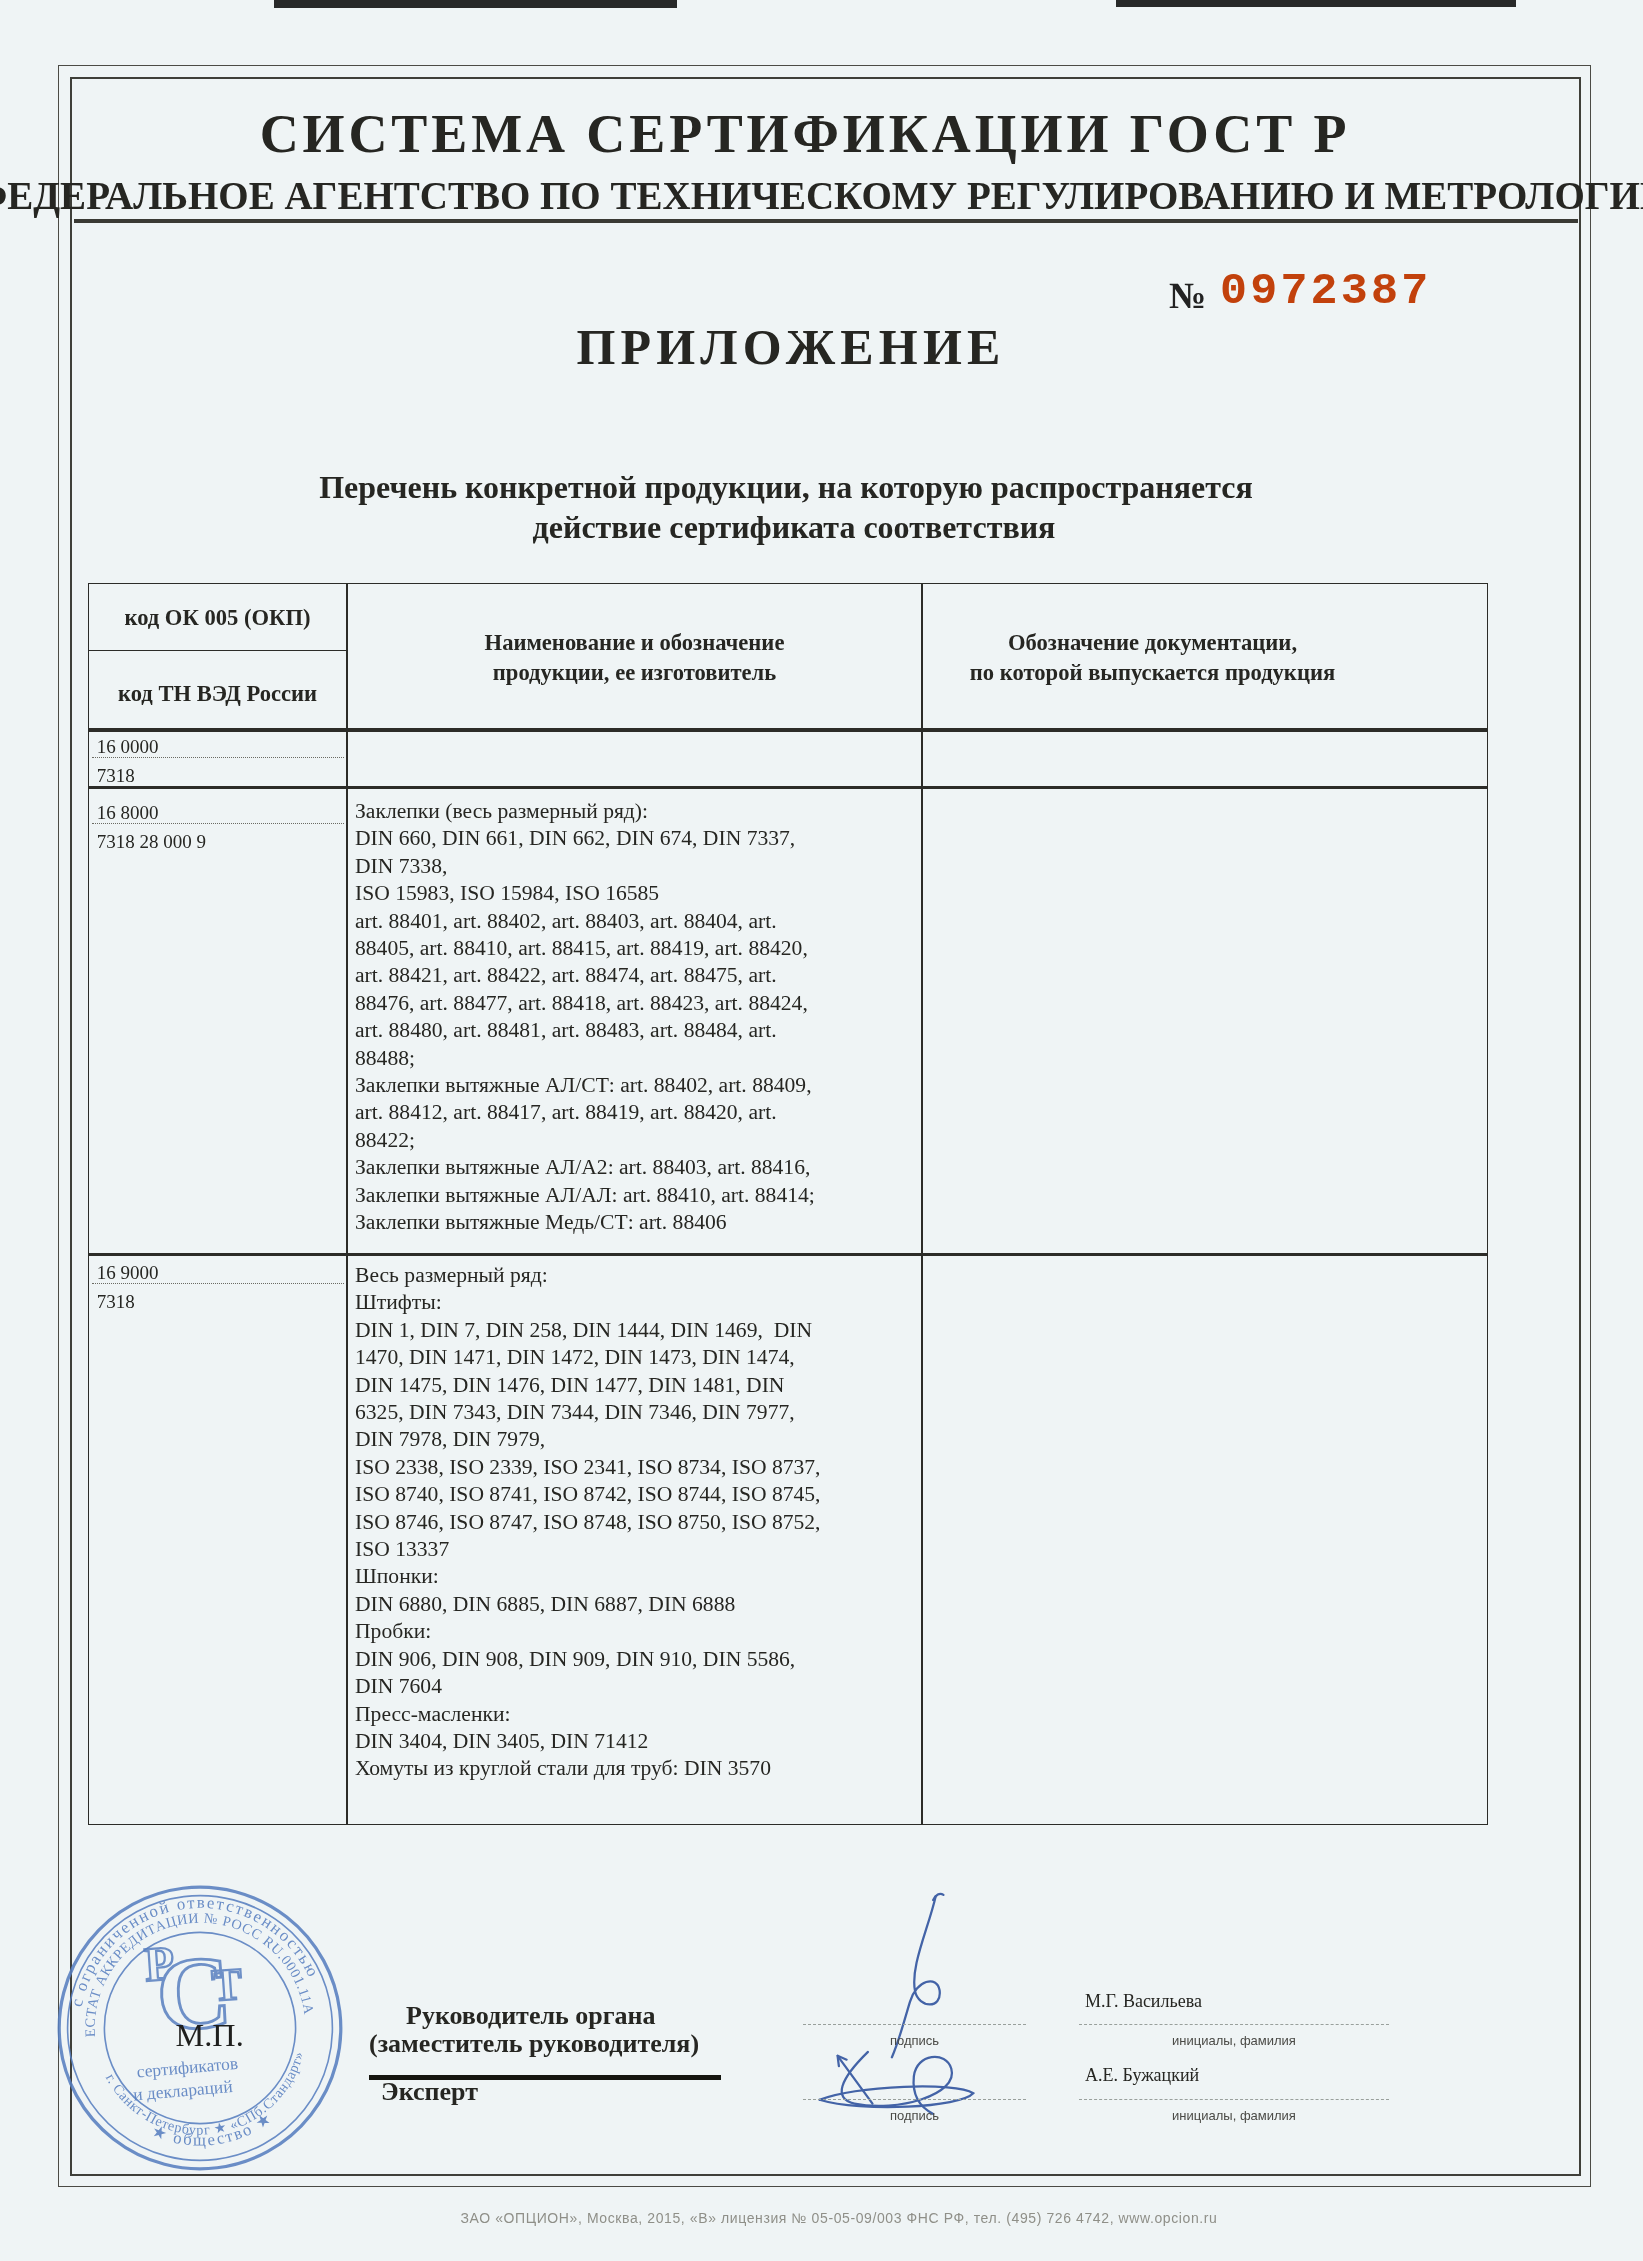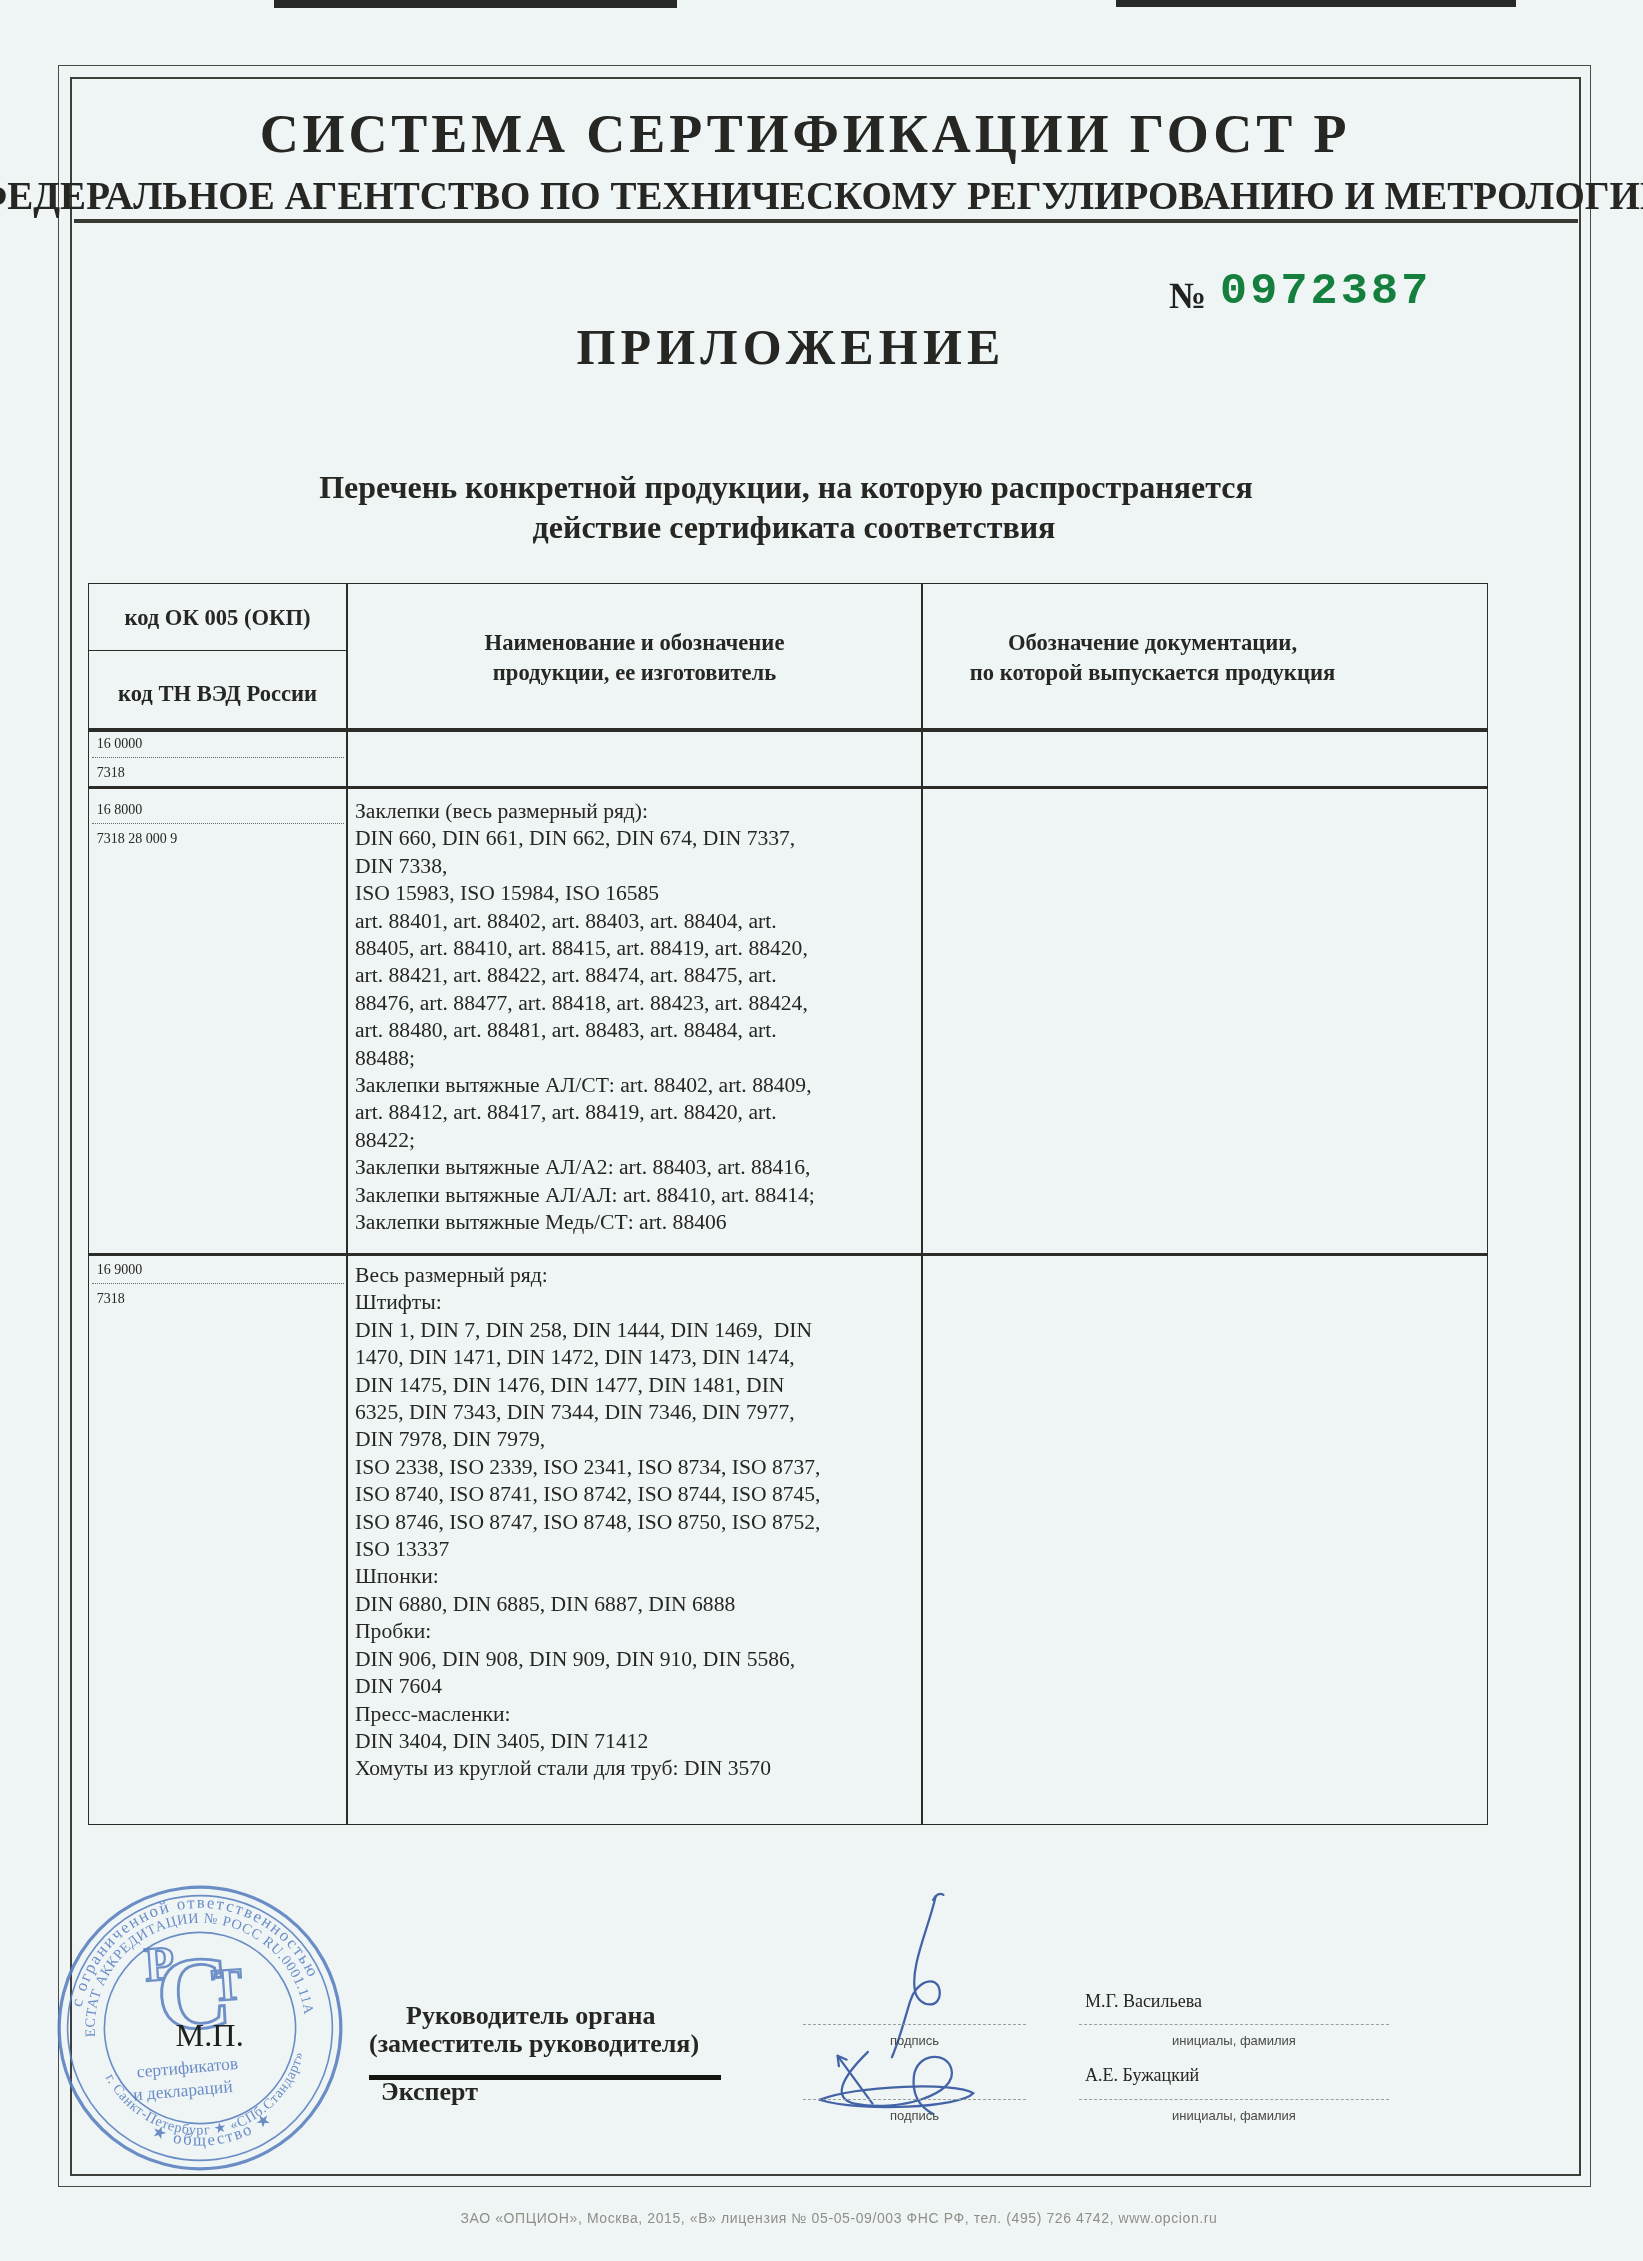--- a/index.html
+++ b/index.html
@@ -13,33 +13,33 @@
   .ctr{transform:translateX(-50%);white-space:nowrap;}
   
   .bar{position:absolute;top:0;height:7.7px;background:#0d0d0d;opacity:.88;}
   
   .frame-outer{position:absolute;left:58px;top:65px;width:1531px;height:2120px;border:1.9px solid #4b4b45;}
   .frame-inner{position:absolute;left:70px;top:77px;width:1507px;height:2095px;border:2.6px solid #3f3f39;}
   .hdr-divider{position:absolute;left:74px;top:219px;width:1504px;height:3.9px;background:#3a3a34;}
   .title1{font-size:54px;font-weight:bold;letter-spacing:3.9px;}
   .title2{font-size:39px;font-weight:bold;letter-spacing:0px;}
   .serial-no{font-size:37px;font-weight:bold;color:#222;}
-  .serial-digits{font-family:"Liberation Mono","DejaVu Sans Mono",monospace;font-size:45px;font-weight:bold;letter-spacing:3.2px;color:#15803d;}
+  .serial-digits{font-family:"Liberation Mono","DejaVu Sans Mono",monospace;font-size:45px;font-weight:bold;letter-spacing:3.2px;color:#c2410c;}
   .appendix{font-size:50px;font-weight:bold;letter-spacing:5.2px;}
   .certline{font-size:32px;white-space:nowrap;}
   .certnum{border-bottom:1.9px solid #55554f;padding:0 9px 5.2px 9px;margin-left:10.3px;}
   .scope{font-size:32px;font-weight:bold;}
   
   .tbl{position:absolute;left:88px;top:583px;width:1398px;height:1240px;border:1.9px solid #2c2c28;}
   .vline{position:absolute;top:0;bottom:0;width:1.9px;background:#2c2c28;}
   .hline{position:absolute;left:0;right:0;background:#2c2c28;}
   .dotline{position:absolute;border-top:1.9px dotted #6b6b63;}
   .th{font-size:22.6px;font-weight:bold;text-align:center;}
   .thpre{white-space:pre;line-height:30px;}
-  .code{font-size:14px;white-space:nowrap;}
+  .code{font-size:19px;white-space:nowrap;}
   .namecell{font-size:21.6px;line-height:27.4px;white-space:pre;}
   
   .role{font-size:26px;font-weight:bold;white-space:nowrap;}
   .role-underlined{border-bottom:5.2px solid #15150f;padding:0 22px 16px 0;}
   .sigline{position:absolute;border-top:1.9px dashed #99a09c;}
   .caption{font-size:13px;color:#4a4a46;text-align:center;font-family:"Liberation Sans","DejaVu Sans",sans-serif;}
   .sigexec{font-size:18px;white-space:nowrap;}
   .footer{font-size:14px;color:#8f8f88;font-family:"Liberation Sans","DejaVu Sans",sans-serif;letter-spacing:0.6px;}
   svg text{font-family:"Liberation Serif","DejaVu Serif",serif;}
   .stampwrap{position:absolute;left:45px;top:1873px;width:310px;height:310px;}

